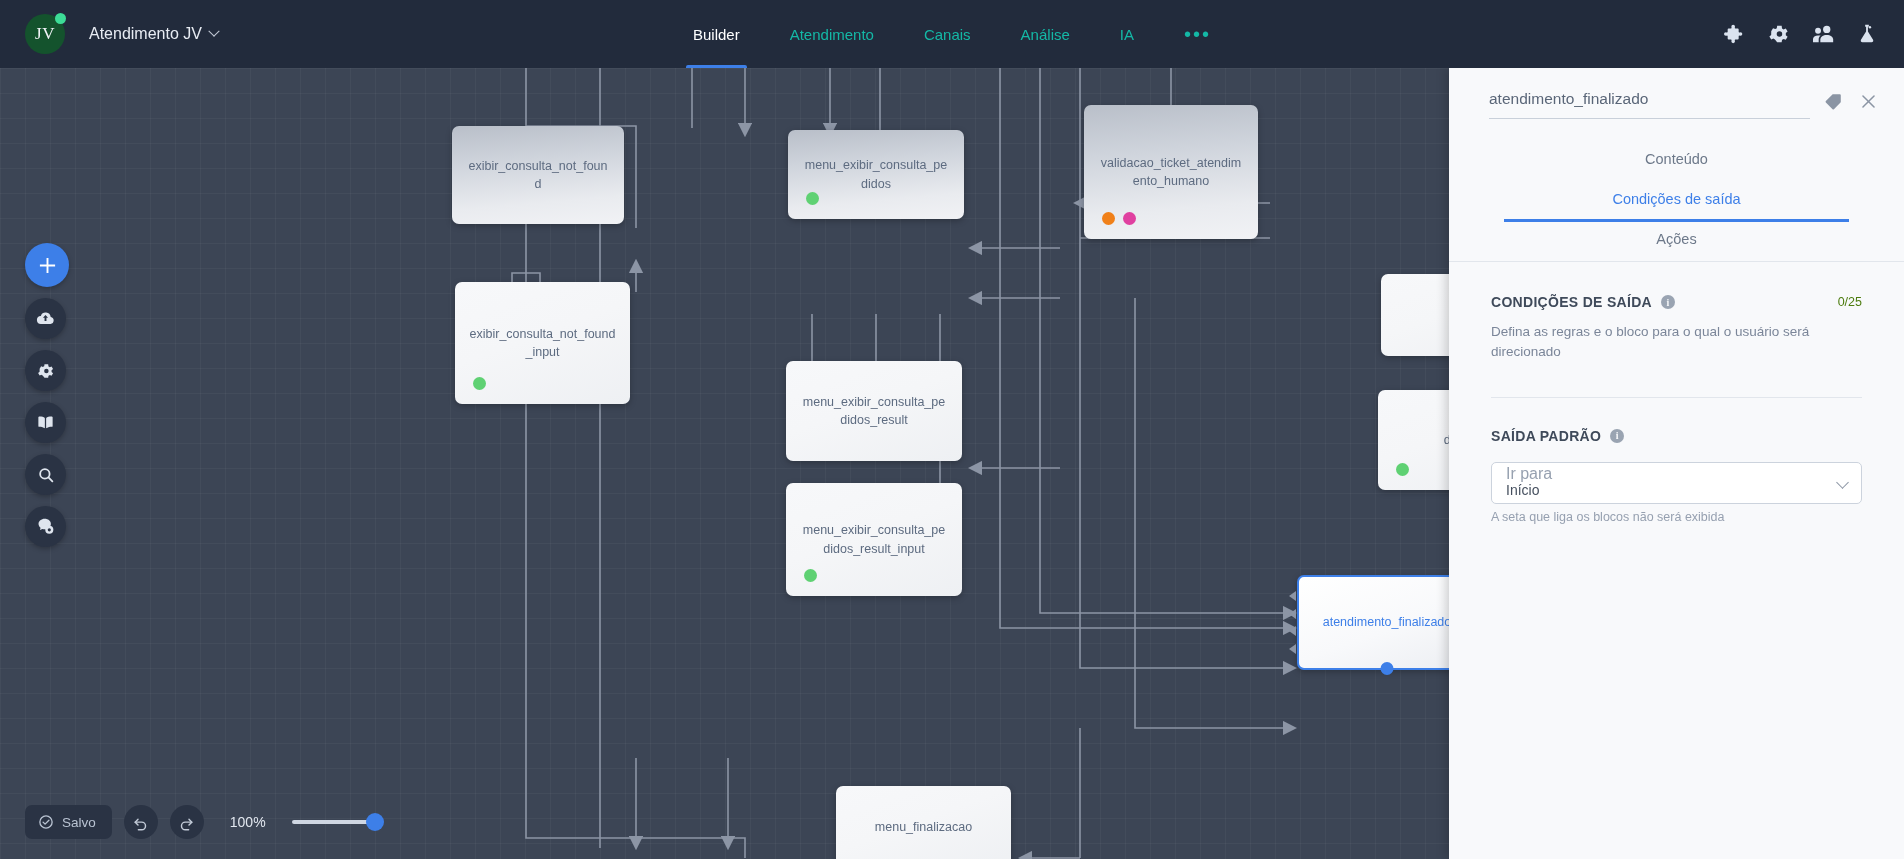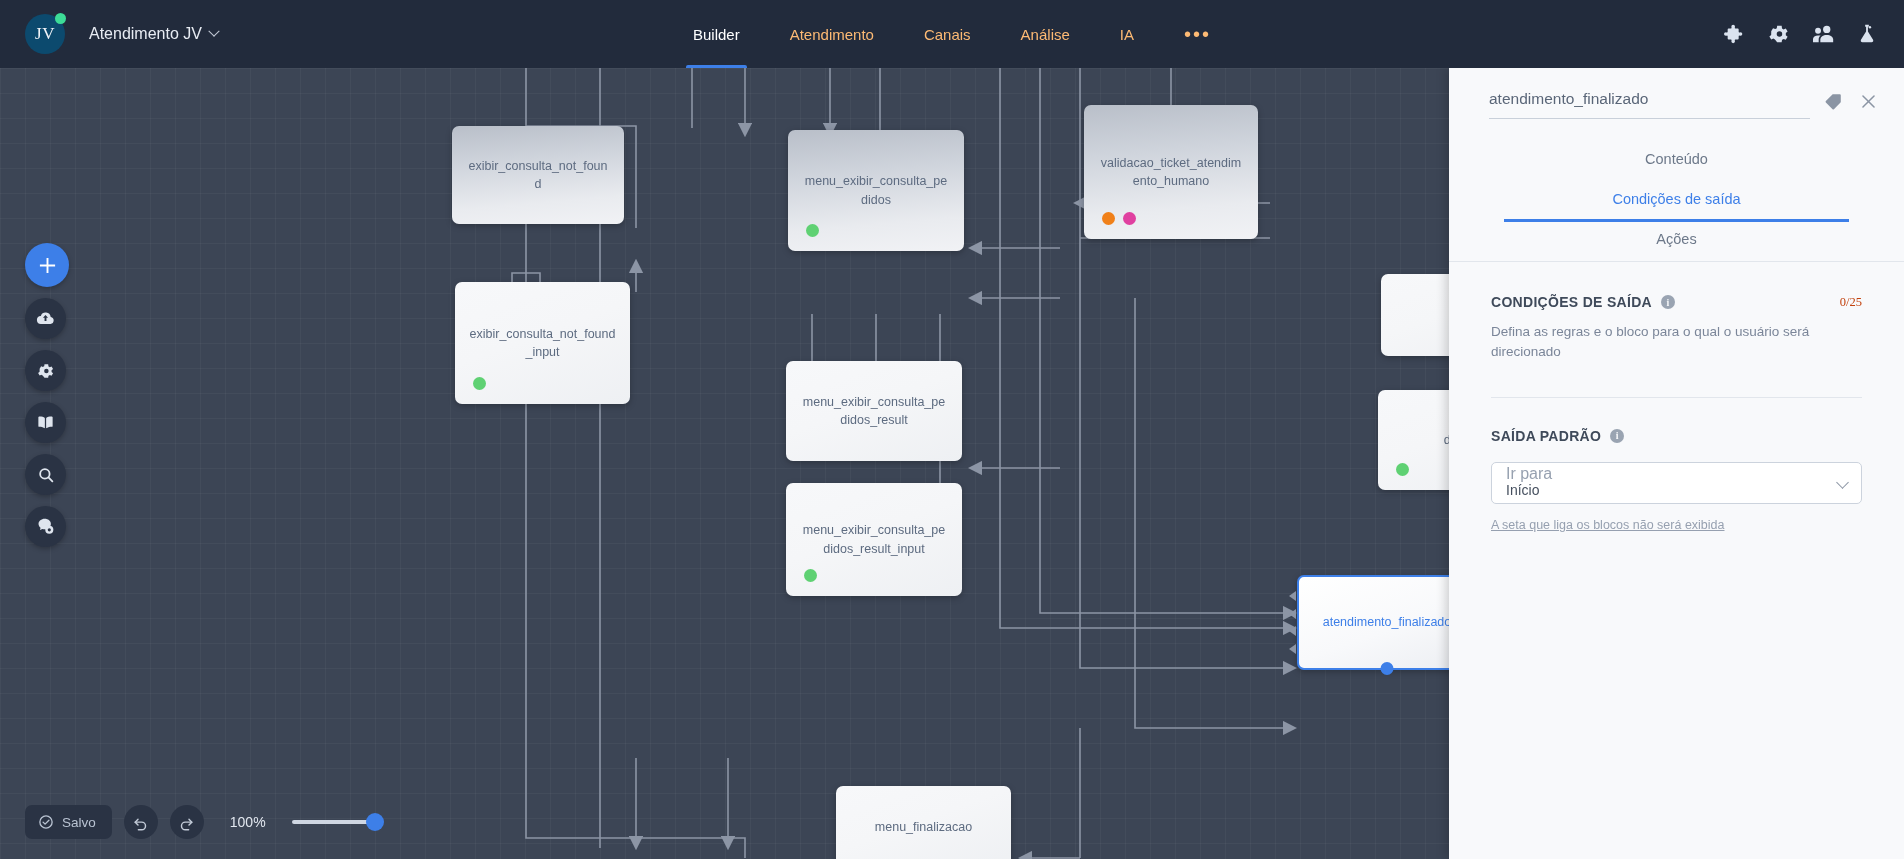--- a/index.html
+++ b/index.html
@@ -16,21 +16,21 @@
   .topbar {
     position: absolute; top: 0; left: 0; width: 1904px; height: 68px;
     background: #222b3c;
     display: flex; align-items: center;
     z-index: 40;
   }
   .brand { display: flex; align-items: center; margin-left: 25px; }
   .avatar-wrap { position: relative; width: 40px; height: 40px; }
   .avatar {
     width: 40px; height: 40px; border-radius: 50%;
-    background: #0c4a6e; color: #f2f4f8;
+    background: #14532d; color: #f2f4f8;
     display: flex; align-items: center; justify-content: center;
     font-family: "Liberation Serif", serif;
     font-size: 17px; letter-spacing: .5px; text-align: right;
   }
   .avatar-dot {
     position: absolute; right: -1px; top: -1px;
     width: 11px; height: 11px; border-radius: 50%;
     background: #3ddc97;
   }
   .brand-name {
@@ -41,21 +41,21 @@
     width: 8px; height: 8px;
     border-right: 1.6px solid #c3cad6; border-bottom: 1.6px solid #c3cad6;
     transform: rotate(45deg) translate(-2px,-2px);
   }
   .nav {
     position: absolute; left: 50%; transform: translateX(-50%);
     height: 68px; display: flex; align-items: stretch; gap: 0;
   }
   .nav-item {
     display: flex; align-items: center; padding: 0 25px;
-    color: #fdba74; font-size: 15px; cursor: pointer;
+    color: #14b8a6; font-size: 15px; cursor: pointer;
     position: relative;
   }
   .nav-item.active { color: #ffffff; }
   .nav-item.active::after {
     content: ""; position: absolute; left: 18px; right: 18px; bottom: 0;
     height: 3px; background: #3d7fe8; border-radius: 2px 2px 0 0;
   }
   .nav-more { letter-spacing: 2px; font-size: 20px; line-height: 10px; }
   .topbar-icons {
     position: absolute; right: 26px; display: flex; align-items: center; gap: 22px;
@@ -195,21 +195,21 @@
   }
   .sec-title {
     color: #3f4a5a; font-size: 14px; font-weight: bold; letter-spacing: .3px;
   }
   .info-i {
     width: 14px; height: 14px; border-radius: 50%; background: #9aa4b2;
     color: #f8f9fb; font-size: 10px; font-weight: bold;
     display: inline-flex; align-items: center; justify-content: center;
     margin-left: 9px; font-family: "Liberation Serif", serif; cursor: pointer;
   }
-  .counter { margin-left: auto; color: #c2410c; font-size: 12.5px; font-family: Liberation Serif, serif; }
+  .counter { margin-left: auto; color: #4d7c0f; font-size: 12.5px; }
   .sec-desc {
     margin-top: 12px; color: #7b8699; font-size: 13.5px; line-height: 1.5;
     max-width: 330px;
   }
   .add-box {
     margin-top: 26px; height: 44px;
     border: 2px dashed #3d7fe8; border-radius: 4px;
     display: flex; align-items: center; justify-content: center;
     color: #3d7fe8; font-size: 13.5px; cursor: pointer;
   }
@@ -221,21 +221,21 @@
     background: #fff; position: relative; padding: 4px 14px 0 14px; cursor: pointer;
   }
   .select-label { color: #97a1b0; font-size: 16px; line-height: 14px; }
   .select-value { color: #46505f; font-size: 14px; line-height: 19px; }
   .chev {
     position: absolute; right: 14px; top: 15px;
     width: 9px; height: 9px;
     border-right: 1.6px solid #8b95a4; border-bottom: 1.6px solid #8b95a4;
     transform: rotate(45deg);
   }
-  .select-hint { margin-top: 14px; color: #96a0b0; font-size: 12.5px; text-decoration: underline; }
+  .select-hint { margin-top: 6px; color: #96a0b0; font-size: 12.5px; }
 </style>
 </head>
 <body>
 
 <div id="app">
 
   <div class="topbar">
     <div class="brand">
       <div class="avatar-wrap">
         <div class="avatar">JV</div>
@@ -348,21 +348,21 @@
     <div class="node" style="left: 455px; top: 214px; width: 175px; height: 122px;">
       <span class="label">exibir_consulta_not_found_input</span>
       <span class="dots">
           <span class="dot green"></span>
         </span>
     </div>
     <div class="node grey" style="left: 452px; top: 58px; width: 172px; height: 98px;">
       <span class="label">exibir_consulta_not_found</span>
       <span class="dots"></span>
     </div>
-    <div class="node grey" style="left: 788px; top: 62px; width: 176px; height: 121px;">
+    <div class="node grey" style="left: 788px; top: 62px; width: 176px; height: 89px;">
       <span class="label">menu_exibir_consulta_pedidos</span>
       <span class="dots">
           <span class="dot green"></span>
         </span>
     </div>
     <div class="node" style="left: 786px; top: 293px; width: 176px; height: 100px;">
       <span class="label">menu_exibir_consulta_pedidos_result</span>
       <span class="dots"></span>
     </div>
     <div class="node" style="left: 786px; top: 415px; width: 176px; height: 113px;">

